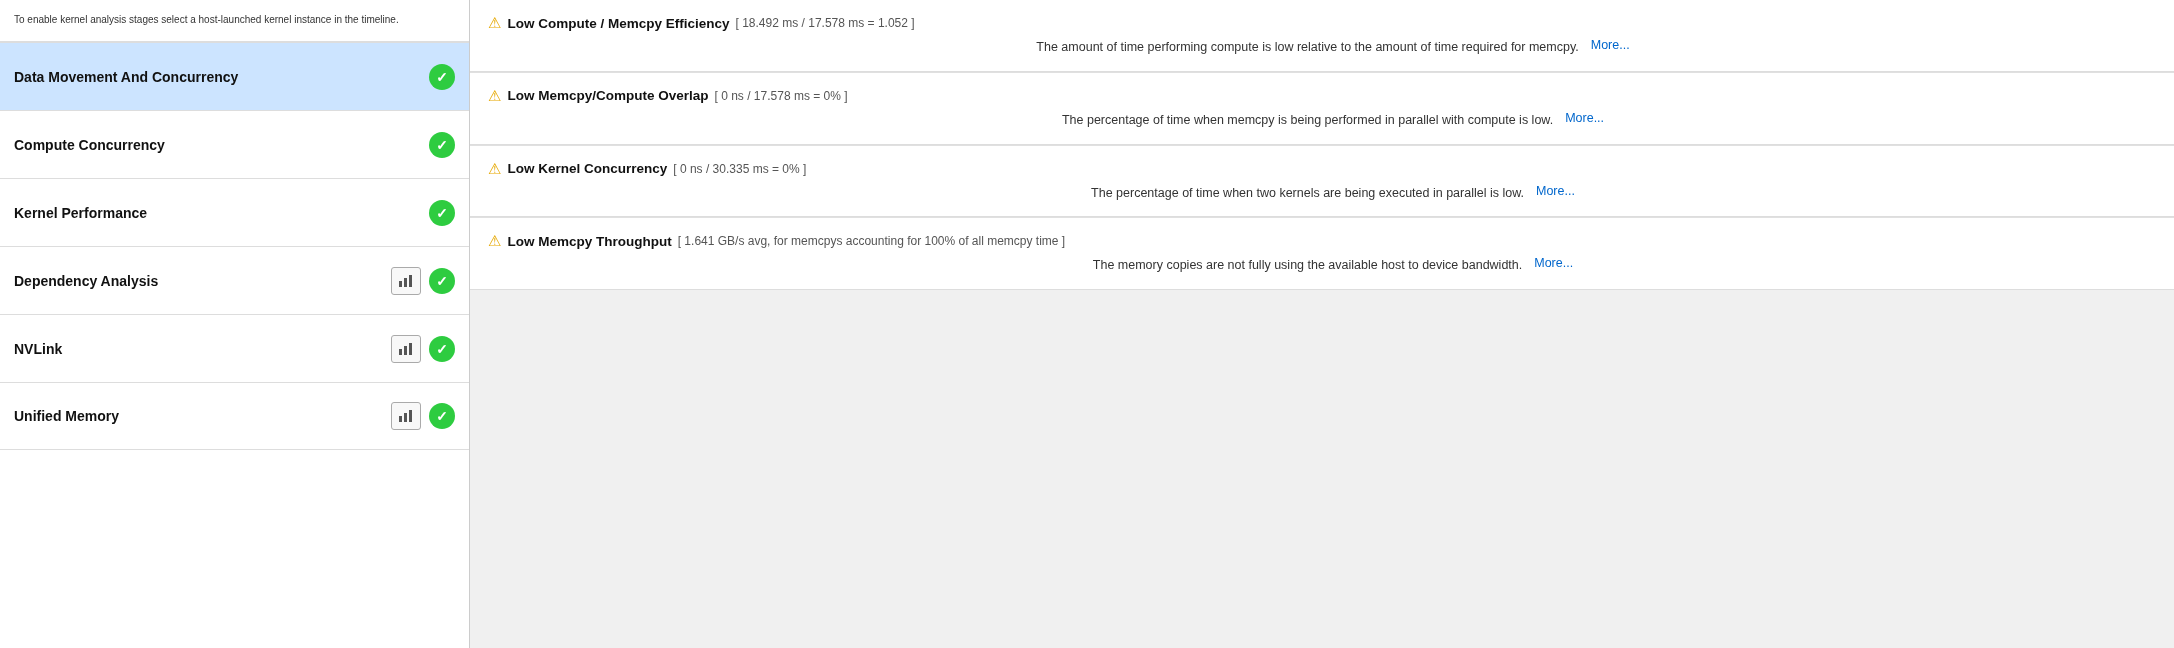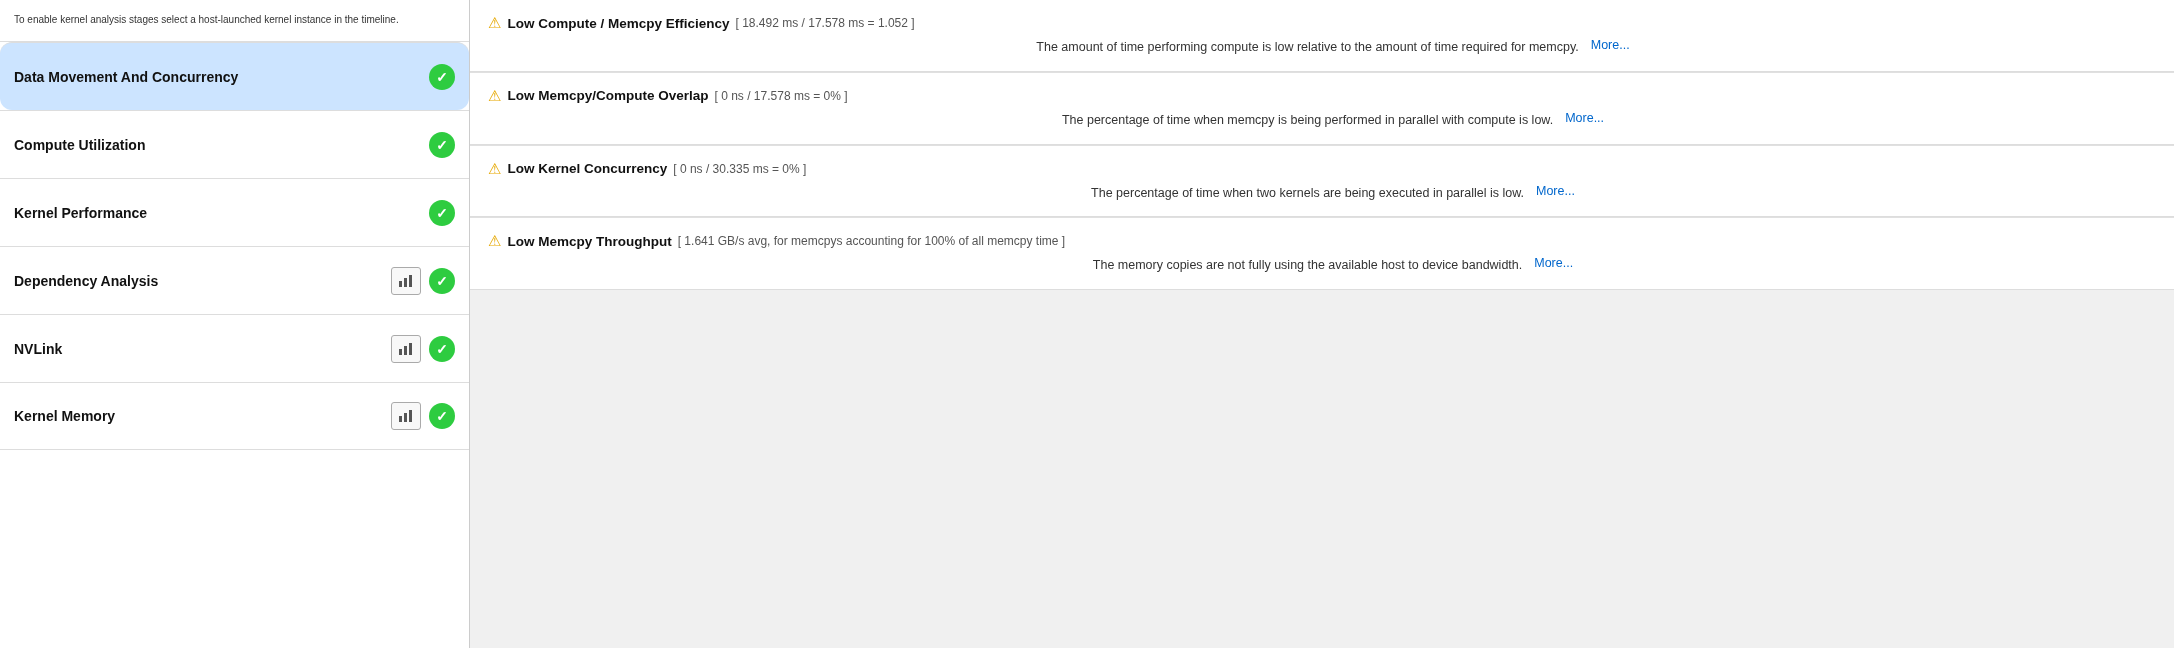--- a/index.html
+++ b/index.html
@@ -47,21 +47,20 @@
       border-top: 1px solid #ddd;
       cursor: pointer;
     }
 
     .nav-item:last-child {
       border-bottom: 1px solid #ddd;
     }
 
     .nav-item.active {
       background: #cce4ff;
-      border-radius: 12px;
     }
 
     .nav-item-label {
       font-weight: bold;
       font-size: 14px;
       color: #111;
     }
 
     .nav-item-icons {
       display: flex;
@@ -176,21 +175,21 @@
   <div class="intro-text">To enable kernel analysis stages select a host-launched kernel instance in the timeline.</div>
 
   <div id="nav-items-container">
       <div class="nav-item active">
         <span class="nav-item-label">Data Movement And Concurrency</span>
         <div class="nav-item-icons">
           <div class="green-check">✓</div>
         </div>
       </div>
       <div class="nav-item">
-        <span class="nav-item-label">Compute Utilization</span>
+        <span class="nav-item-label">Compute Concurrency</span>
         <div class="nav-item-icons">
           <div class="green-check">✓</div>
         </div>
       </div>
       <div class="nav-item">
         <span class="nav-item-label">Kernel Performance</span>
         <div class="nav-item-icons">
           <div class="green-check">✓</div>
         </div>
       </div>
@@ -214,21 +213,21 @@
             <svg width="16" height="14" viewBox="0 0 16 14" fill="none" xmlns="http://www.w3.org/2000/svg">
       <rect x="1" y="7" width="3" height="6" fill="#555"></rect>
       <rect x="6" y="4" width="3" height="9" fill="#555"></rect>
       <rect x="11" y="1" width="3" height="12" fill="#555"></rect>
     </svg>
           </div>
           <div class="green-check">✓</div>
         </div>
       </div>
       <div class="nav-item">
-        <span class="nav-item-label">Kernel Memory</span>
+        <span class="nav-item-label">Unified Memory</span>
         <div class="nav-item-icons">
           <div class="chart-icon-btn">
             <svg width="16" height="14" viewBox="0 0 16 14" fill="none" xmlns="http://www.w3.org/2000/svg">
       <rect x="1" y="7" width="3" height="6" fill="#555"></rect>
       <rect x="6" y="4" width="3" height="9" fill="#555"></rect>
       <rect x="11" y="1" width="3" height="12" fill="#555"></rect>
     </svg>
           </div>
           <div class="green-check">✓</div>
         </div>

